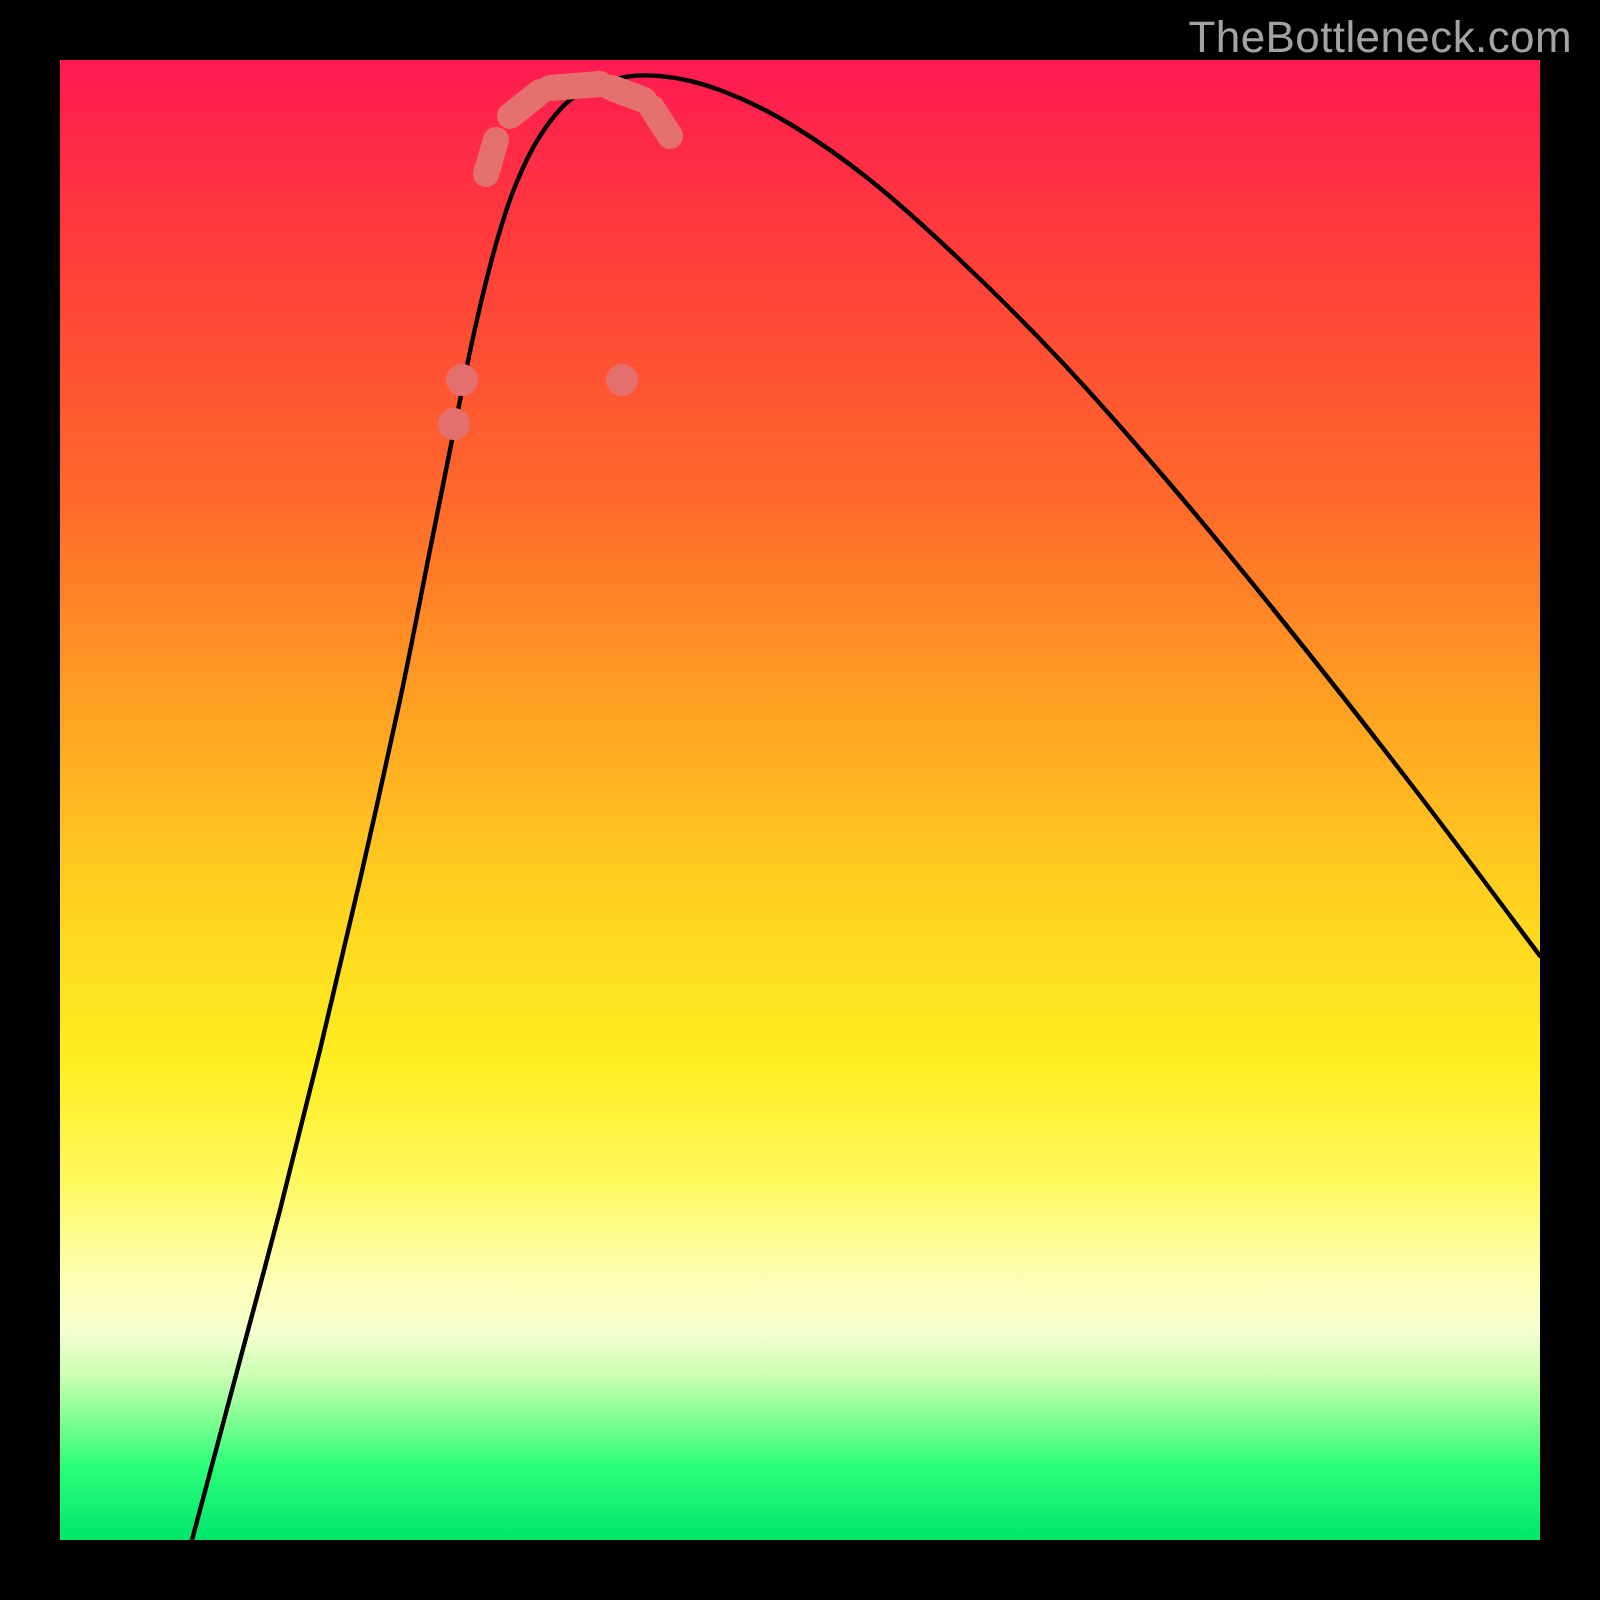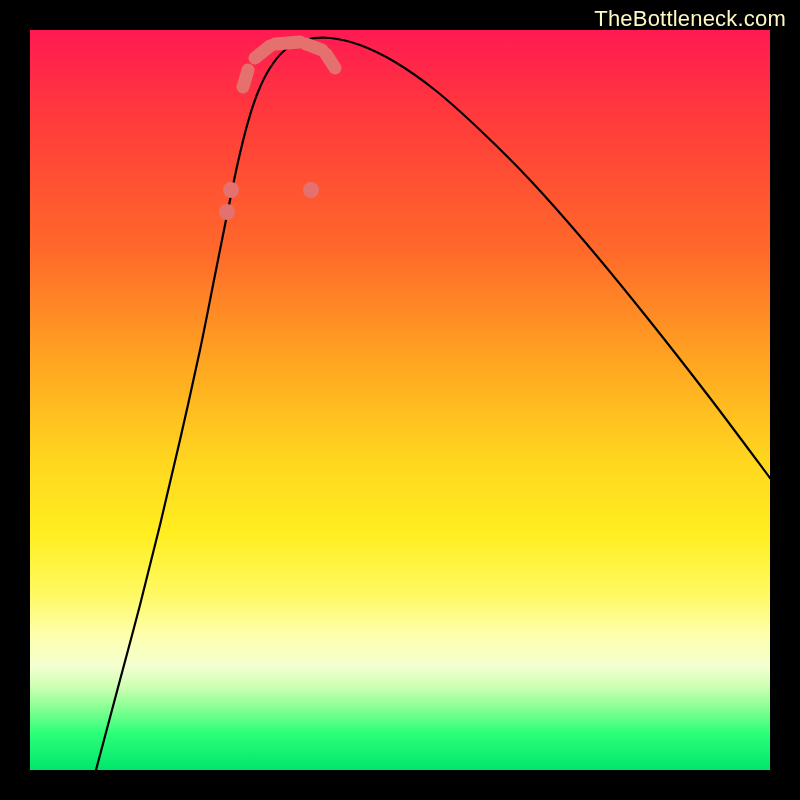--- a/index.html
+++ b/index.html
@@ -41,21 +41,21 @@
       #c9ffb0 89%,
       #7dff90 92%,
       #2dff7a 95%,
       #00e66a 100%
     );
   }
   .watermark {
     position: absolute;
     top: 6px;
     right: 14px;
-    color: #fef9c3;
+    color: #a3a3a3;
     font-size: 22px;
     letter-spacing: 0.2px;
     font-weight: 500;
     user-select: none;
   }
   svg.curve {
     position: absolute;
     left: 0; top: 0;
     width: 740px; height: 740px;
   }

